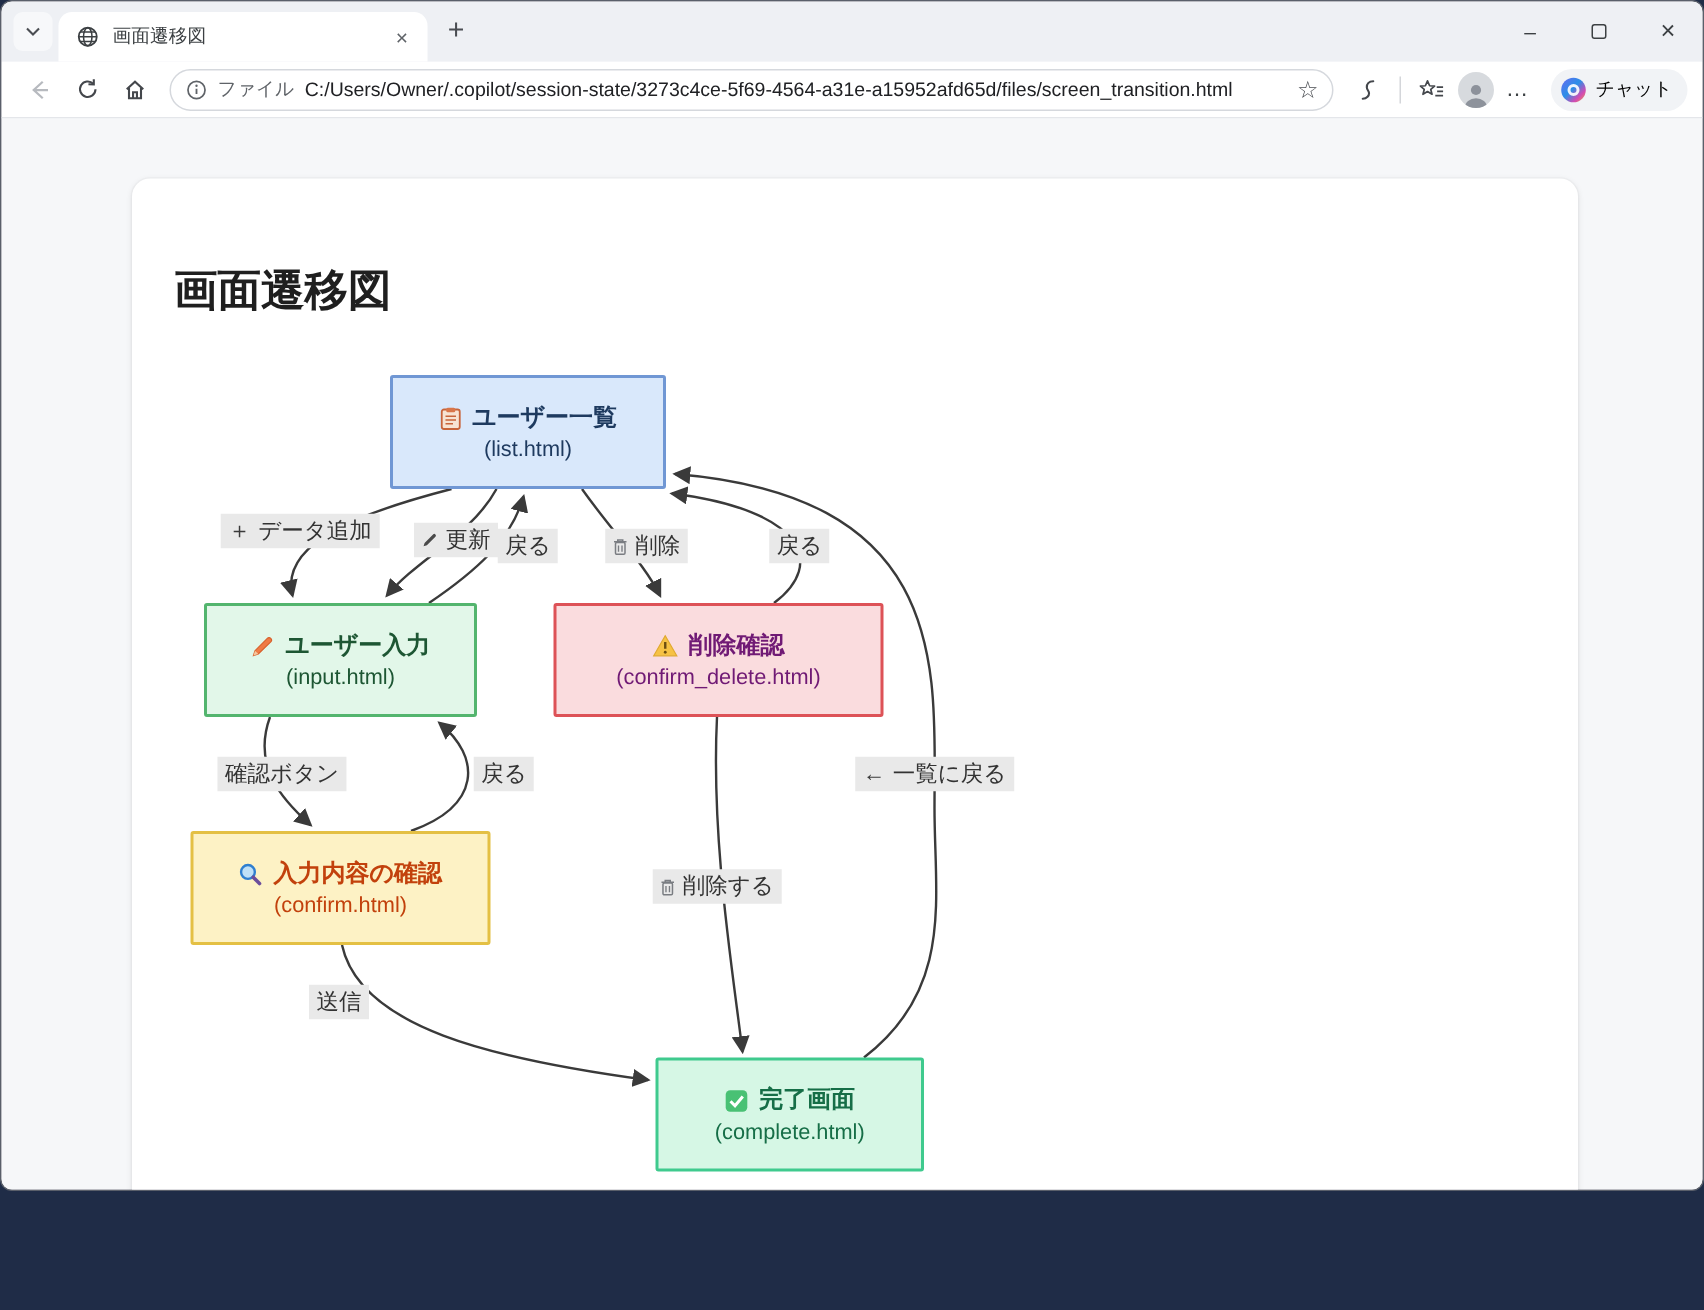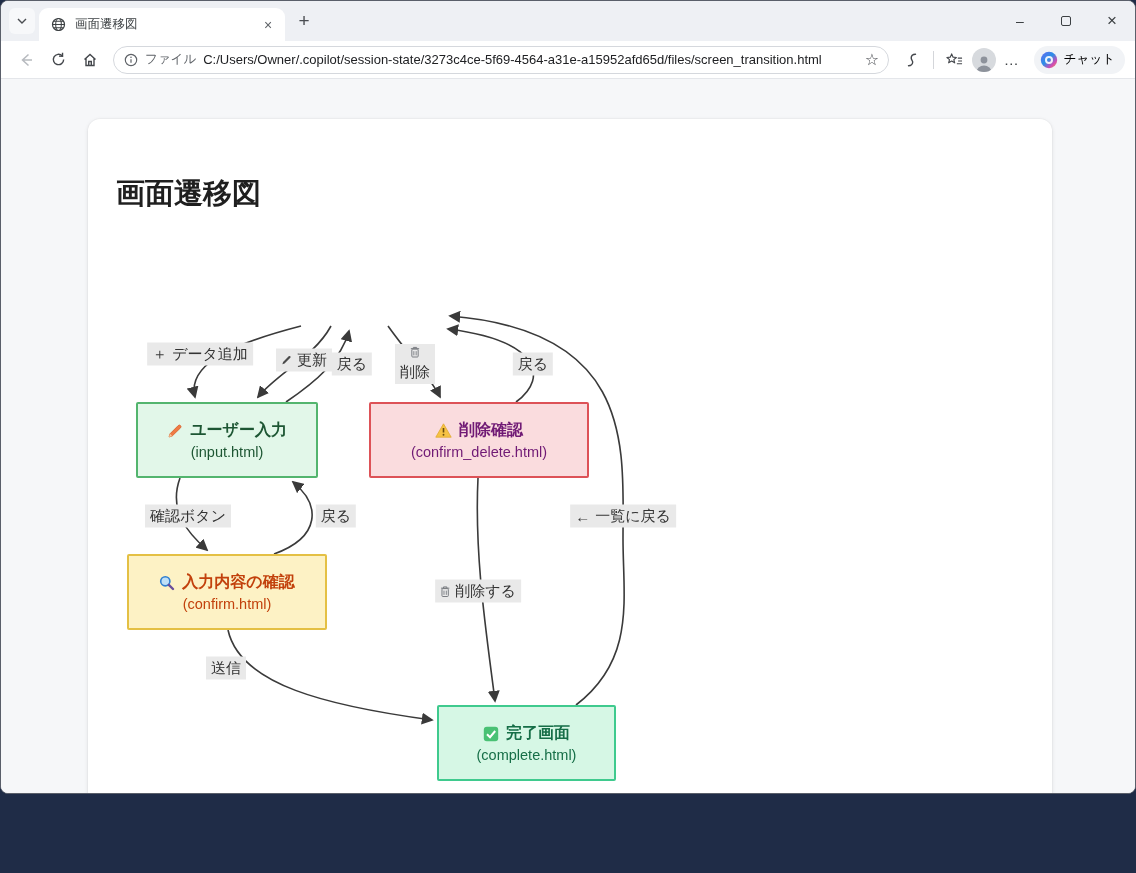--- a/index.html
+++ b/index.html
@@ -189,20 +189,33 @@
             <path d="M300,207 C322,238 341,256 352,278" marker-end="url(#arrow)"></path>
             <path d="M428,283 C463,257 448,221 360,210" marker-end="url(#arrow)"></path>
             <path d="M92,359 C80,392 100,414 119,431" marker-end="url(#arrow)"></path>
             <path d="M186,435 C233,418 233,386 205,363" marker-end="url(#arrow)"></path>
             <path d="M140,511 C152,566 240,587 344,601" marker-end="url(#arrow)"></path>
             <path d="M390,359 C386,440 400,525 407,582" marker-end="url(#arrow)"></path>
             <path d="M488,586 C548,540 535,480 535,420 C535,330 548,212 362,197" marker-end="url(#arrow)"></path>
           </g>
         </svg>
 
+        <div class="node node-list">
+          <div class="node-title">
+            <span class="ic">
+              <svg width="15" height="16" viewBox="0 0 15 16">
+                  <rect x="1.5" y="2" width="12" height="13" rx="1.5" fill="#f7e3d3" stroke="#c8643a" stroke-width="1.2"></rect>
+                  <rect x="4.5" y="0.8" width="6" height="3" rx="1" fill="#d9764a"></rect>
+                  <path d="M4 6.5 h7 M4 9 h7 M4 11.5 h5" stroke="#c8643a" stroke-width="1.1"></path>
+                </svg>
+            </span>
+            <span>ユーザー一覧</span>
+          </div>
+          <div class="node-file">(list.html)</div>
+        </div>
 
         <div class="node node-input">
           <div class="node-title">
             <span class="ic">
               <svg width="16" height="16" viewBox="0 0 16 16">
                   <path d="M2 14 L3 10.8 L11.2 2.6 a1.6 1.6 0 0 1 2.3 2.3 L5.2 13 Z" fill="#ef7b45" stroke="#d85f2a" stroke-width="0.8"></path>
                   <path d="M2 14 L3 10.8 L5.2 13 Z" fill="#f6c89f"></path>
                 </svg>
             </span>
             <span>ユーザー入力</span>
@@ -258,21 +271,21 @@
           <span class="ic">
             <svg width="11" height="11" viewBox="0 0 16 16">
                 <path d="M2 14 L3 10.8 L11.2 2.6 a1.6 1.6 0 0 1 2.3 2.3 L5.2 13 Z" fill="#4a4a4a"></path>
               </svg>
           </span>
           <span>更新</span>
         </div>
         <div class="edge-chip" style="left:264px; top:245px;">
           <span>戻る</span>
         </div>
-        <div class="edge-chip" style="left:327px; top:245px;flex-direction:column;">
+        <div class="edge-chip" style="left:343px; top:245px;">
           <span class="ic">
             <svg width="10" height="12" viewBox="0 0 12 14">
                 <path d="M1 3 h10 M4 3 V1.5 h4 V3" fill="none" stroke="#7a7d82" stroke-width="1.2"></path>
                 <rect x="2.2" y="3.5" width="7.6" height="9.5" rx="1" fill="none" stroke="#7a7d82" stroke-width="1.2"></rect>
                 <path d="M4.6 6 v5 M7.4 6 v5" stroke="#7a7d82" stroke-width="1.1"></path>
               </svg>
           </span>
           <span>削除</span>
         </div>
         <div class="edge-chip" style="left:445px; top:245px;">

